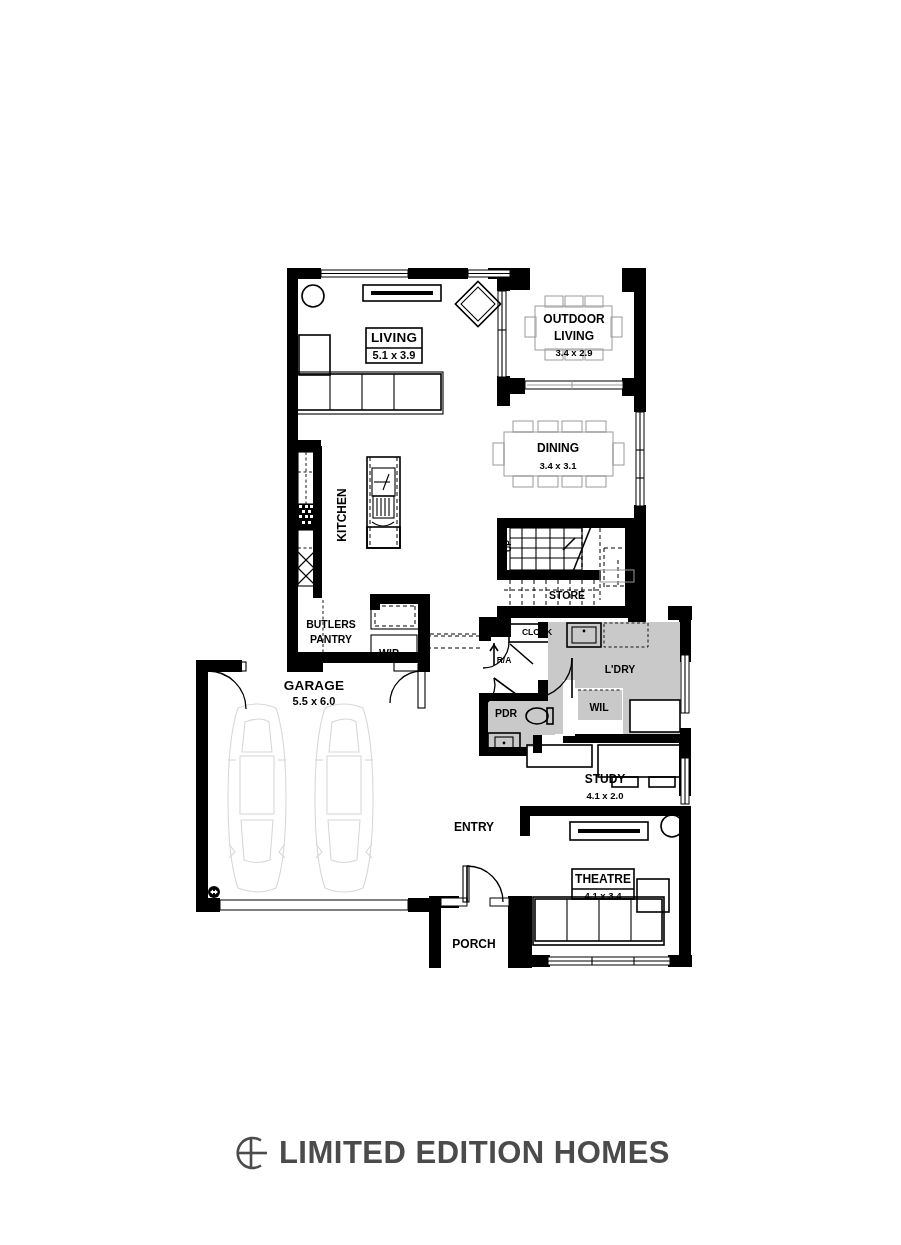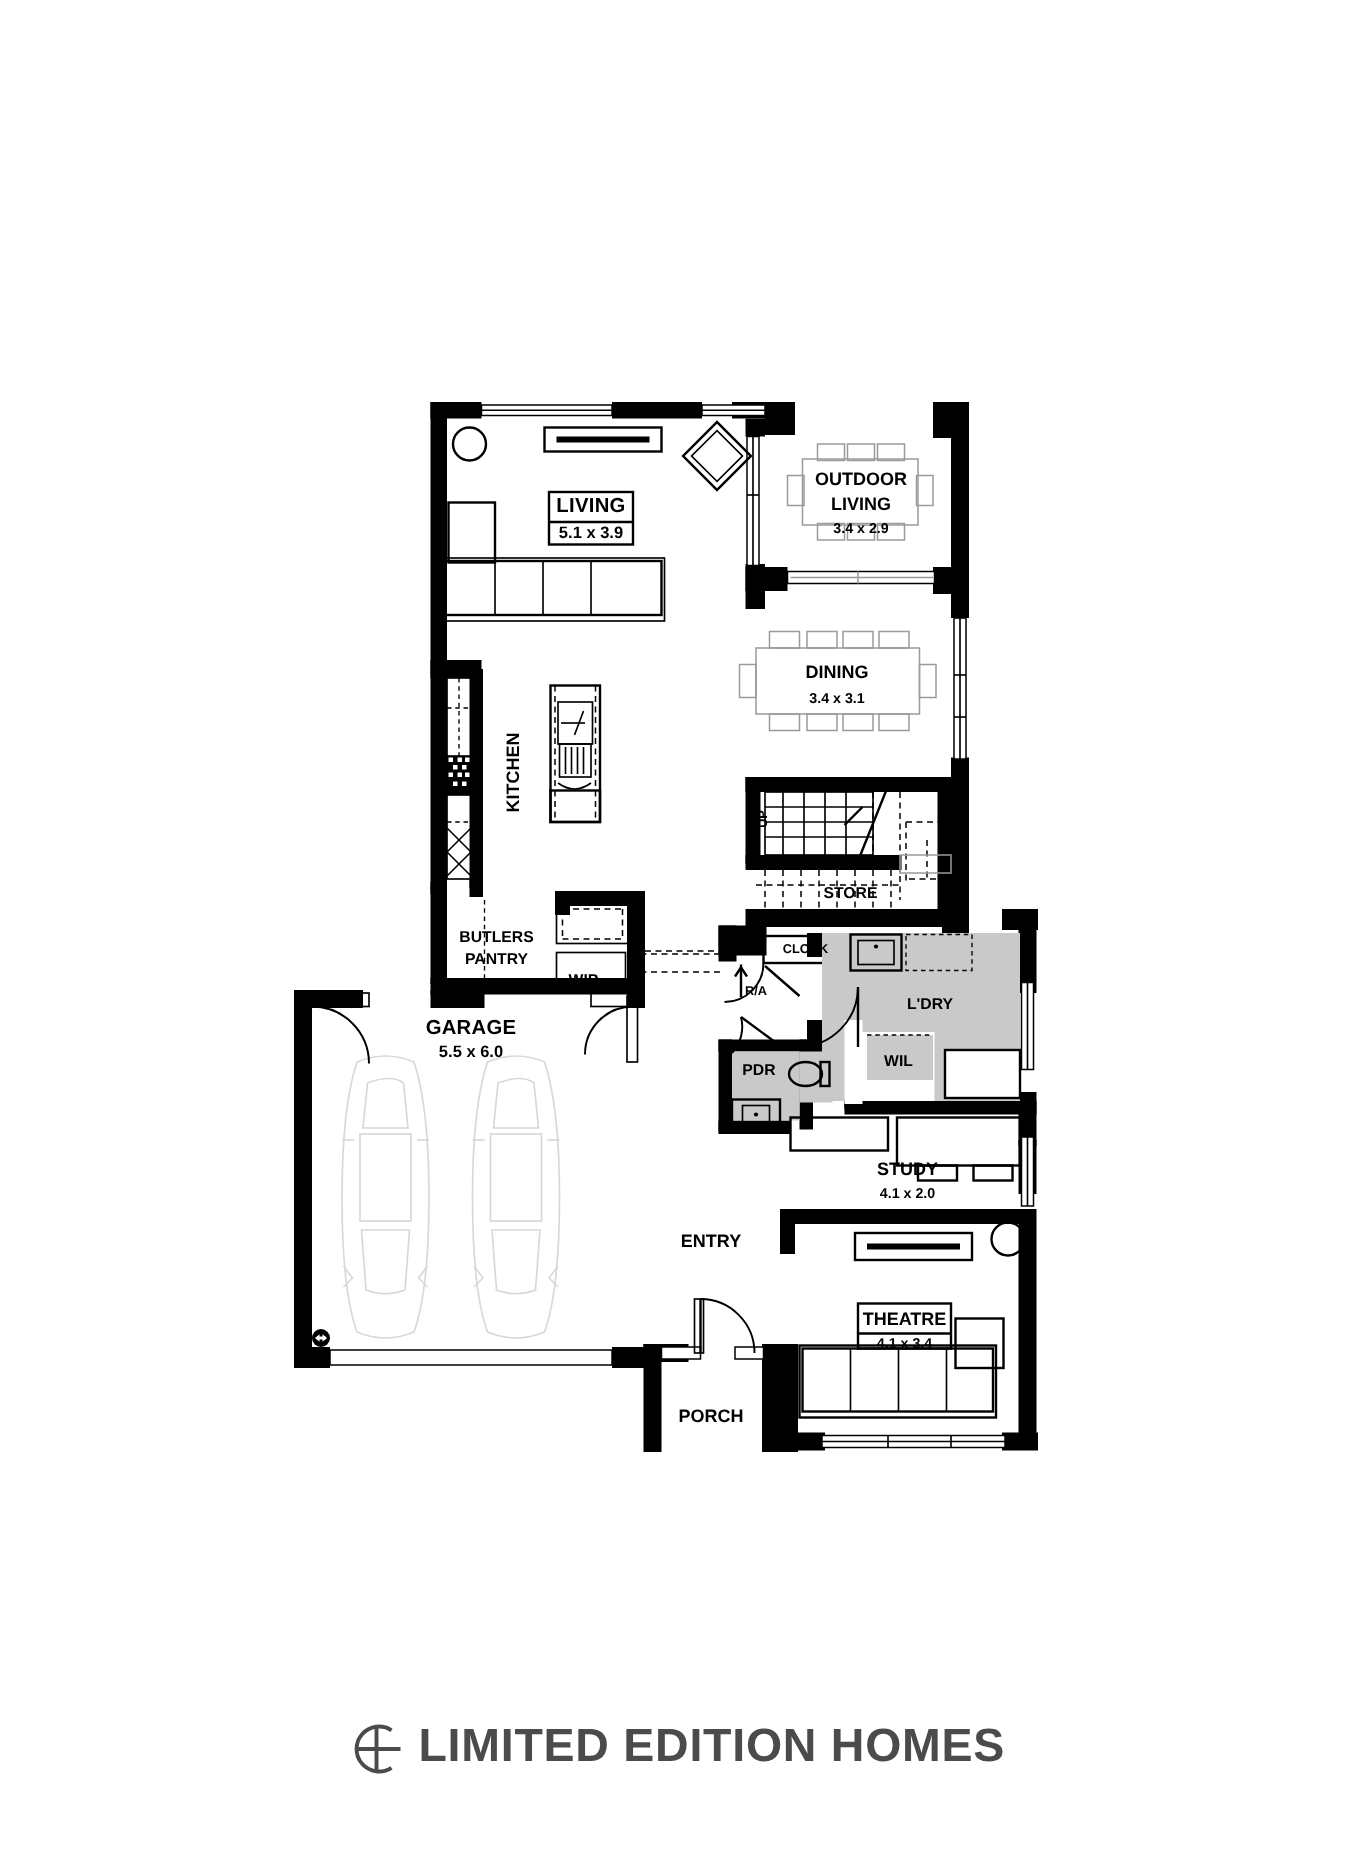--- a/index.html
+++ b/index.html
@@ -53,24 +53,25 @@
   .carline { stroke: #d8d8d8; fill: none; stroke-width: 1.1; }
   .dash { stroke: #000000; fill: none; stroke-width: 1; stroke-dasharray: 4 3; }
   .dashfine { stroke: #000000; fill: none; stroke-width: 0.9; stroke-dasharray: 3 2.5; }
   .grayfill { fill: #c9c9c9; }
   .whitefill { fill: #ffffff; }
   .swing { stroke: #000000; fill: none; stroke-width: 1.3; }
   .win { stroke: #000000; fill: #ffffff; stroke-width: 1; }
   #logo-row {
     position: absolute;
     left: 0;
-    top: 1146px;
+    top: 1118px;
     width: 901px;
     height: 70px;
     display: flex;
+    align-items: center;
     justify-content: center;
     gap: 8px;
   }
   #logo-mark { flex: 0 0 auto; line-height: 0; }
   #logo-text {
     font-family: "Liberation Sans", sans-serif;
     font-size: 31px;
     font-weight: bold;
     letter-spacing: 0.5px;
     color: #4b4b4b;

